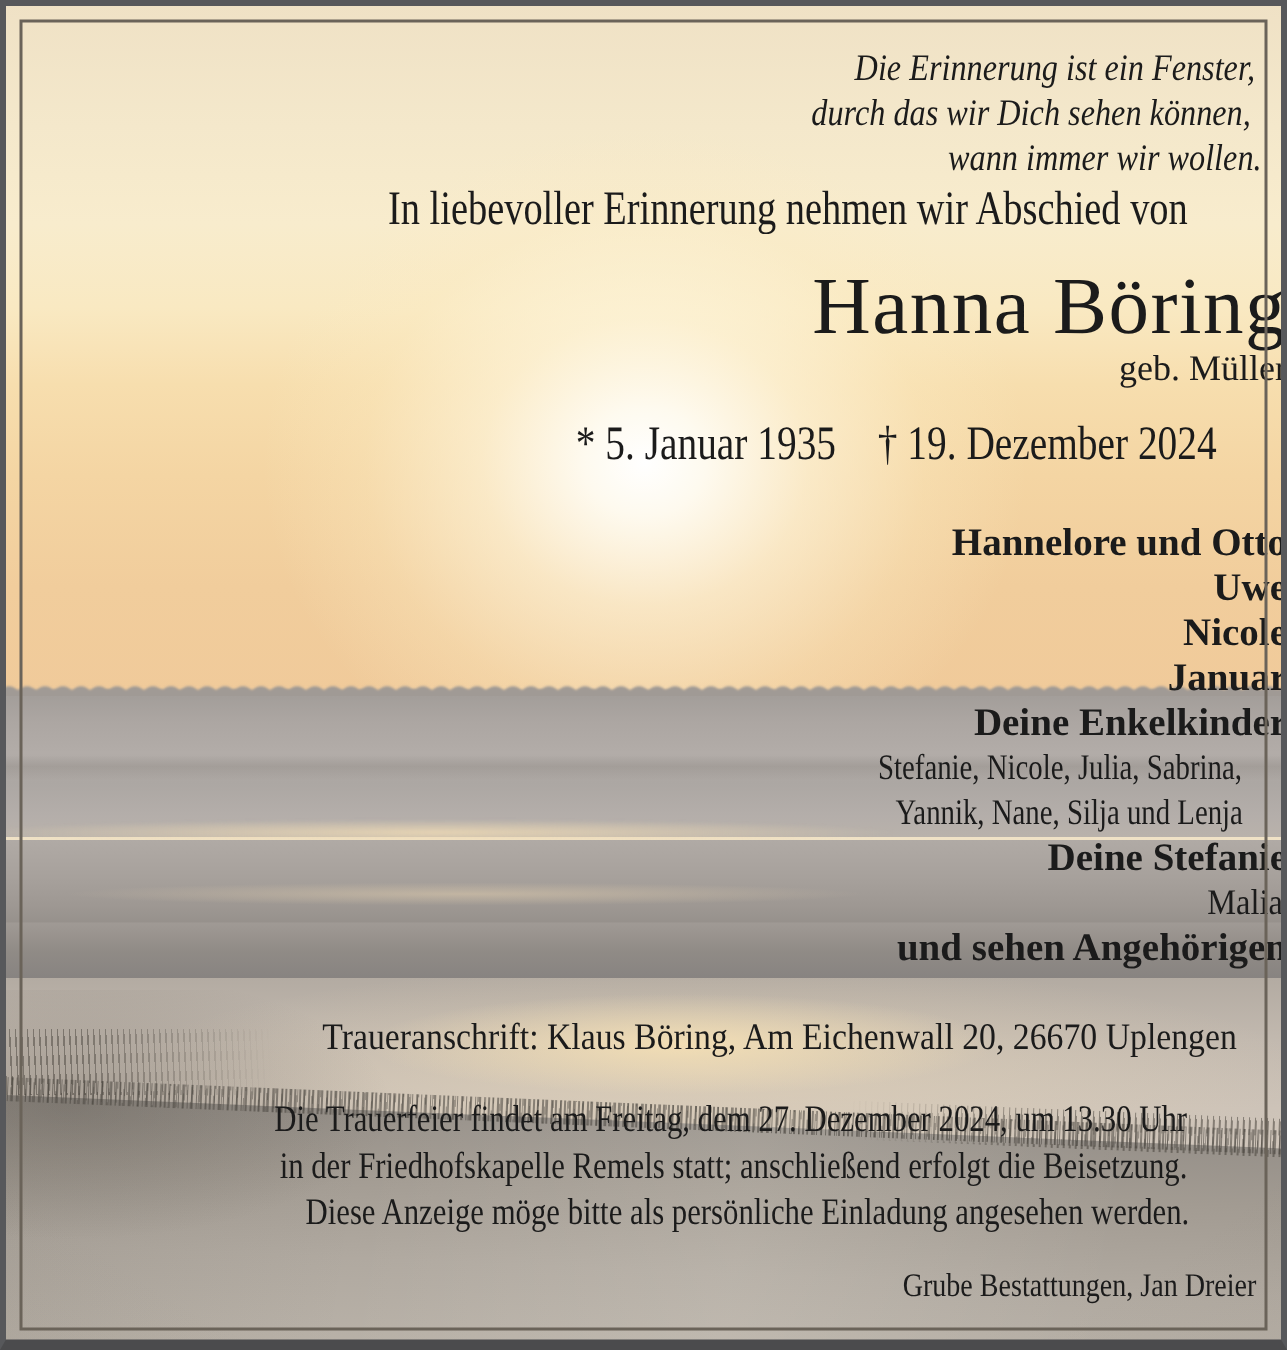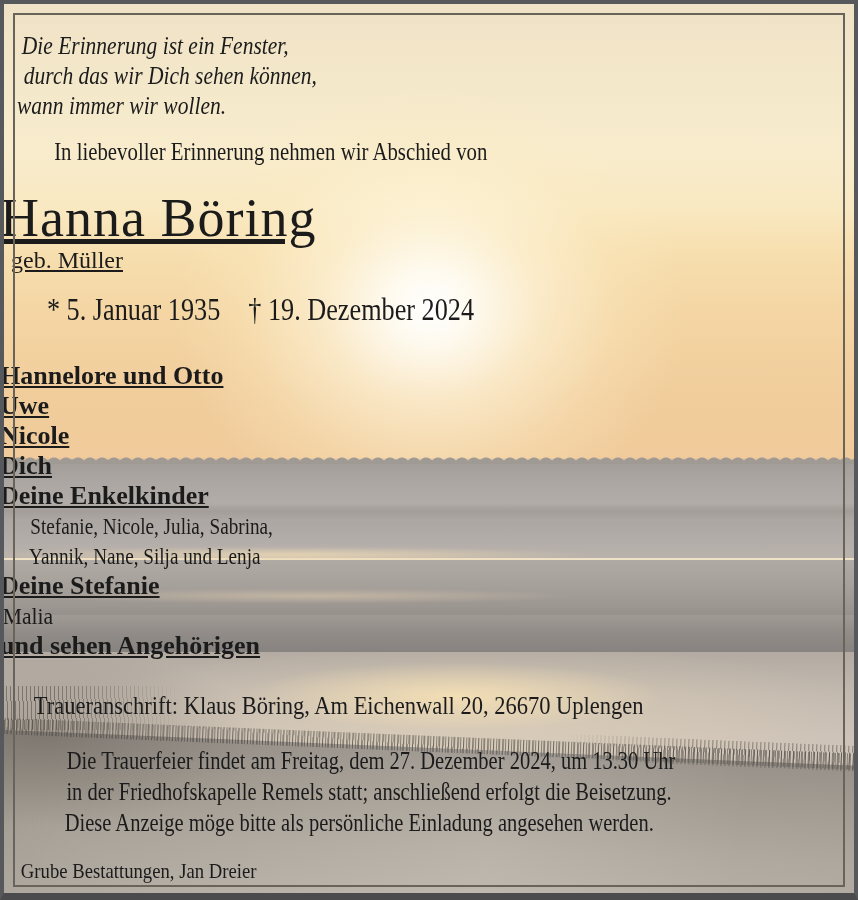--- a/index.html
+++ b/index.html
@@ -68,29 +68,29 @@
   .vignette{position:absolute;inset:0;z-index:3;
     background:radial-gradient(ellipse 120% 115% at 50% 36%,rgba(0,0,0,0) 60%,rgba(118,108,92,0.10) 86%,rgba(98,90,78,0.16) 100%);}
 
   
   .frame-outer{position:absolute;inset:0;z-index:40;pointer-events:none;
     border:4px solid #57585b;border-bottom-width:7px;border-bottom-color:#4b4b4d;}
   .frame-inner{position:absolute;left:13px;top:13px;right:13px;bottom:13px;z-index:40;
     pointer-events:none;border:2px solid #6a6359;}
 
   
-  .content{position:absolute;inset:0;z-index:20;text-align:left;color:#1b1b1b;text-decoration:underline;}
+  .content{position:absolute;inset:0;z-index:20;text-align:right;color:#1b1b1b;}
   .content div{white-space:nowrap;}
   .sx{display:inline-block;white-space:nowrap;} .sx80{transform:scaleX(0.80);}
   .sx82{transform:scaleX(0.82);} .sx85{transform:scaleX(0.85);}
   .sx86{transform:scaleX(0.86);}
   .sx90{transform:scaleX(0.90);}
 
   .verse{padding-top:31px;font-size:25px;font-style:italic;line-height:30px;}
-  .intro{margin-top:16px;font-size:26px;line-height:30px;}
+  .intro{margin-top:2px;font-size:32px;line-height:30px;}
   .name{margin-top:22px;font-size:54px;line-height:58px;letter-spacing:1px;}
   .maiden{font-size:24px;line-height:26px;padding-left:11px;}
   .dates{margin-top:21px;font-size:32px;line-height:30px;}
   .dates .gap{display:inline-block;width:34px;}
   .mourners{margin-top:37px;}
   .m-line{line-height:30px;}
   .m-bold{font-size:26px;font-weight:bold;}
   .m-reg{font-size:24px;}
   .address{margin-top:30px;font-size:25px;line-height:30px;}
   .funeral{margin-top:24px;font-size:25px;line-height:31px;}
@@ -132,21 +132,21 @@
   <div class="maiden">geb. Müller</div>
 
   <div class="dates">
     <span class="sx sx82"><span>* 5. Januar 1935</span><span class="gap"></span><span>† 19. Dezember 2024</span></span>
   </div>
 
   <div class="mourners">
     <div class="m-line m-bold">Hannelore und Otto</div>
     <div class="m-line m-bold">Uwe</div>
     <div class="m-line m-bold">Nicole</div>
-    <div class="m-line m-bold">Dich</div>
+    <div class="m-line m-bold">Januar</div>
     <div class="m-line m-bold">Deine Enkelkinder</div>
     <div class="m-line m-reg"><span class="sx sx80">Stefanie, Nicole, Julia, Sabrina,</span></div>
     <div class="m-line m-reg"><span class="sx sx80">Yannik, Nane, Silja und Lenja</span></div>
     <div class="m-line m-bold">Deine Stefanie</div>
     <div class="m-line m-reg"><span class="sx sx90">Malia</span></div>
     <div class="m-line m-bold">und sehen Angehörigen</div>
   </div>
 
   <div class="address">
     <span class="sx sx90">Traueranschrift: Klaus Böring, Am Eichenwall 20, 26670 Uplengen</span>

